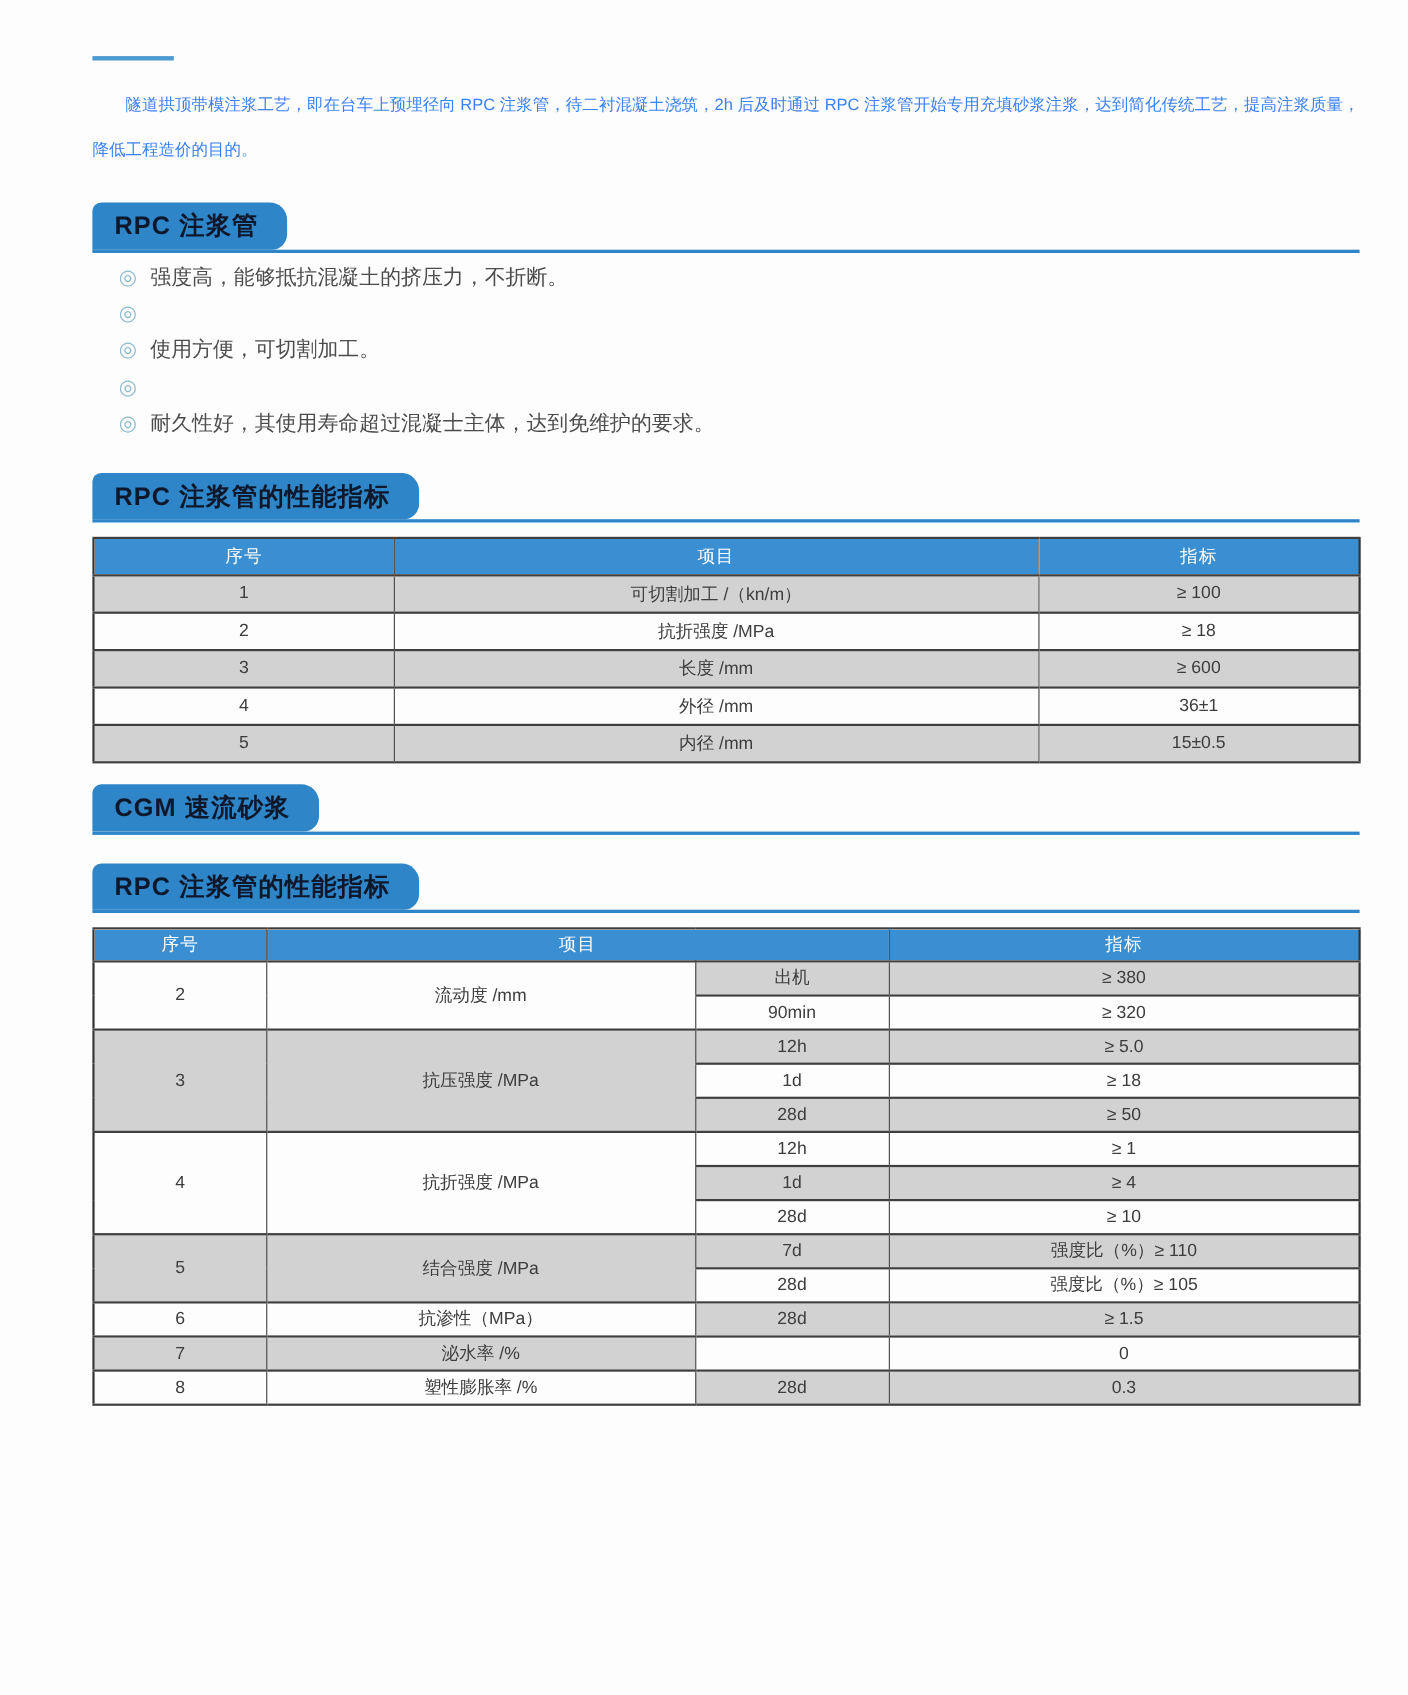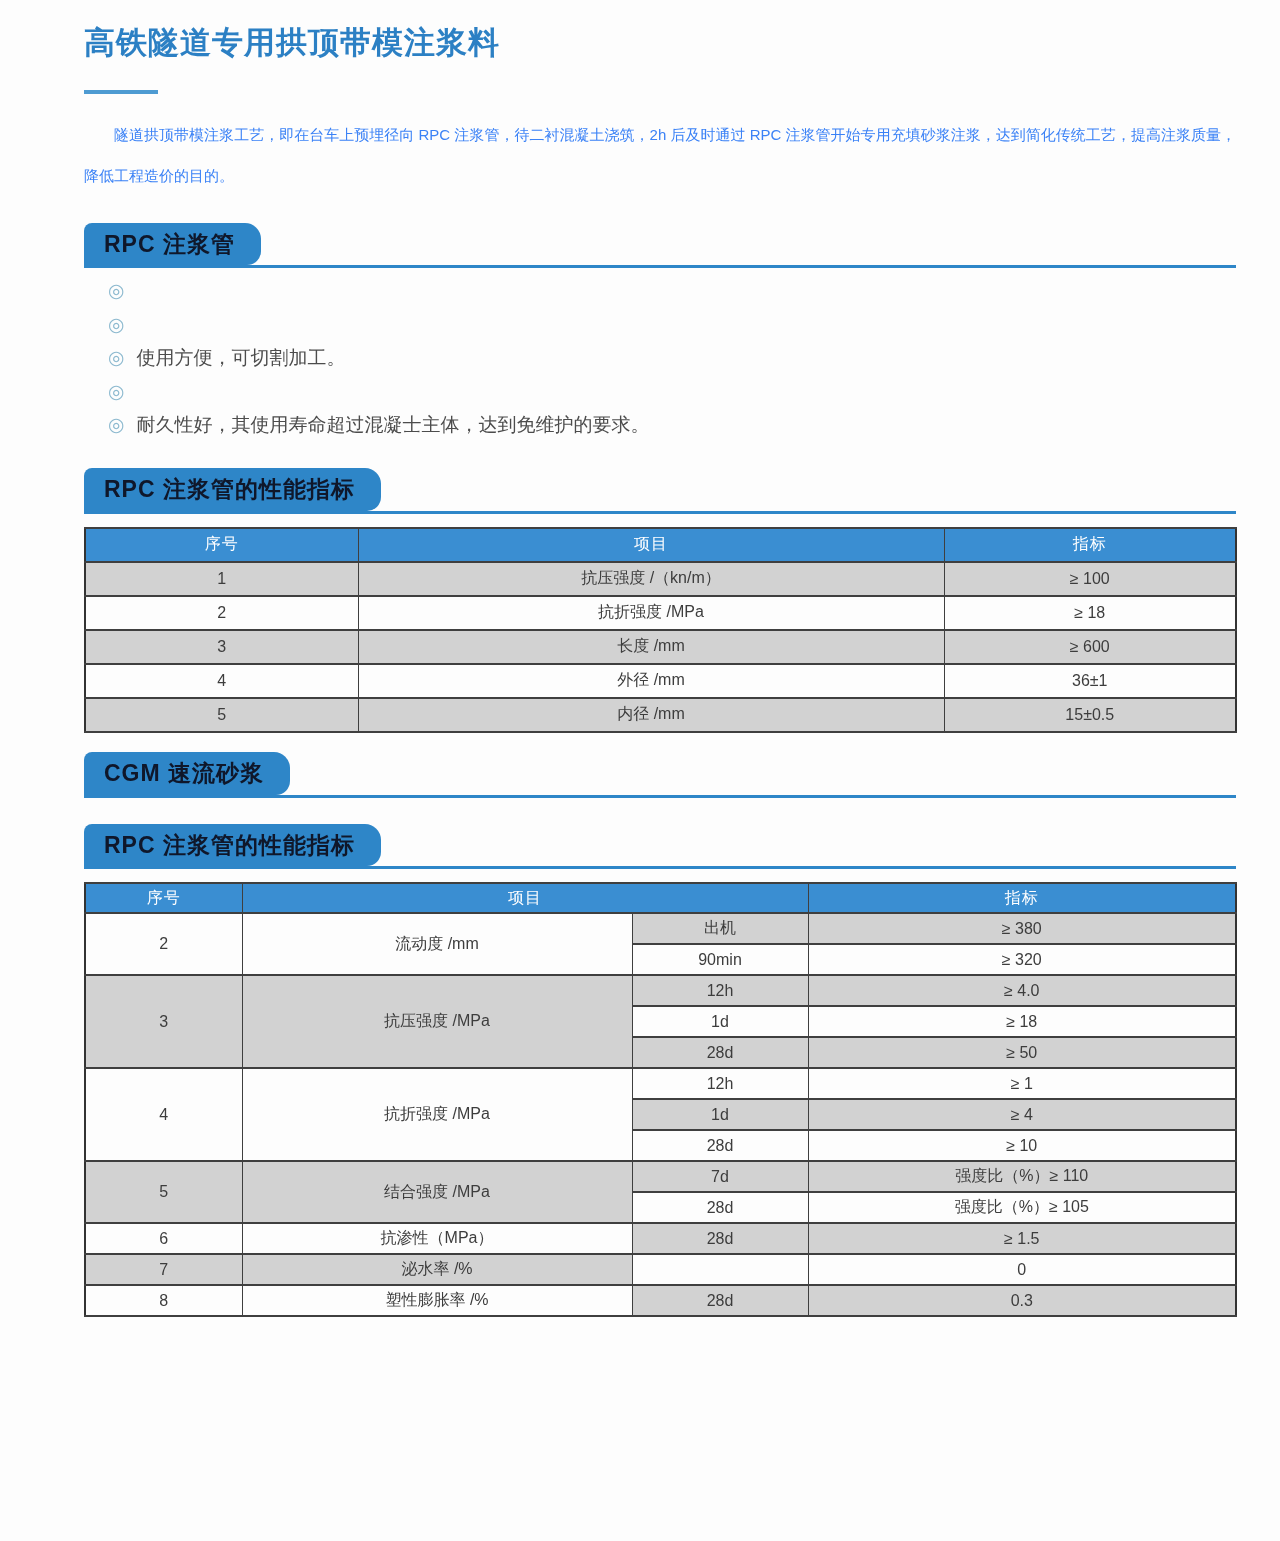--- a/index.html
+++ b/index.html
@@ -82,31 +82,31 @@
   .t1 td{height:34px;}
   .t2 th{height:30px;}
   .t2 td{height:31px;}
   .shaded{background:var(--shade);}
 </style>
 </head>
 <body>
 
 <div class="page">
 
-  <h1 class="doc-title">高铁隧道专用拱顶带模注浆料</h1>
   <div class="title-bar"></div>
 
   <p class="para intro">隧道拱顶带模注浆工艺，即在台车上预埋径向 RPC 注浆管，待二衬混凝土浇筑，2h 后及时通过 RPC 注浆管开始专用充填砂浆注浆，达到简化传统工艺，提高注浆质量，降低工程造价的目的。</p>
 
   <div class="sec sec-1">
     <span class="tab">RPC 注浆管</span>
   </div>
   <ul class="feature-list">
       <li>
         <span class="b-icon">◎</span>
+        <span>强度高，能够抵抗混凝土的挤压力，不折断。</span>
       </li>
       <li>
         <span class="b-icon">◎</span>
       </li>
       <li>
         <span class="b-icon">◎</span>
         <span>使用方便，可切割加工。</span>
       </li>
       <li>
         <span class="b-icon">◎</span>
@@ -129,21 +129,21 @@
     <thead>
       <tr>
         <th>序号</th>
         <th>项目</th>
         <th>指标</th>
       </tr>
     </thead>
     <tbody>
         <tr>
           <td class="shaded">1</td>
-          <td class="shaded">抗压强度 /（kn/m）</td>
+          <td class="shaded">可切割加工 /（kn/m）</td>
           <td class="shaded">≥ 100</td>
         </tr>
         <tr>
           <td>2</td>
           <td>抗折强度 /MPa</td>
           <td>≥ 18</td>
         </tr>
         <tr>
           <td class="shaded">3</td>
           <td class="shaded">长度 /mm</td>
@@ -191,21 +191,21 @@
           <td class="shaded">≥ 380</td>
         </tr>
         <tr>
           <td>90min</td>
           <td>≥ 320</td>
         </tr>
         <tr>
           <td class="shaded" rowspan="3">3</td>
           <td class="shaded" rowspan="3">抗压强度 /MPa</td>
           <td class="shaded">12h</td>
-          <td class="shaded">≥ 4.0</td>
+          <td class="shaded">≥ 5.0</td>
         </tr>
         <tr>
           <td>1d</td>
           <td>≥ 18</td>
         </tr>
         <tr>
           <td class="shaded">28d</td>
           <td class="shaded">≥ 50</td>
         </tr>
         <tr>

